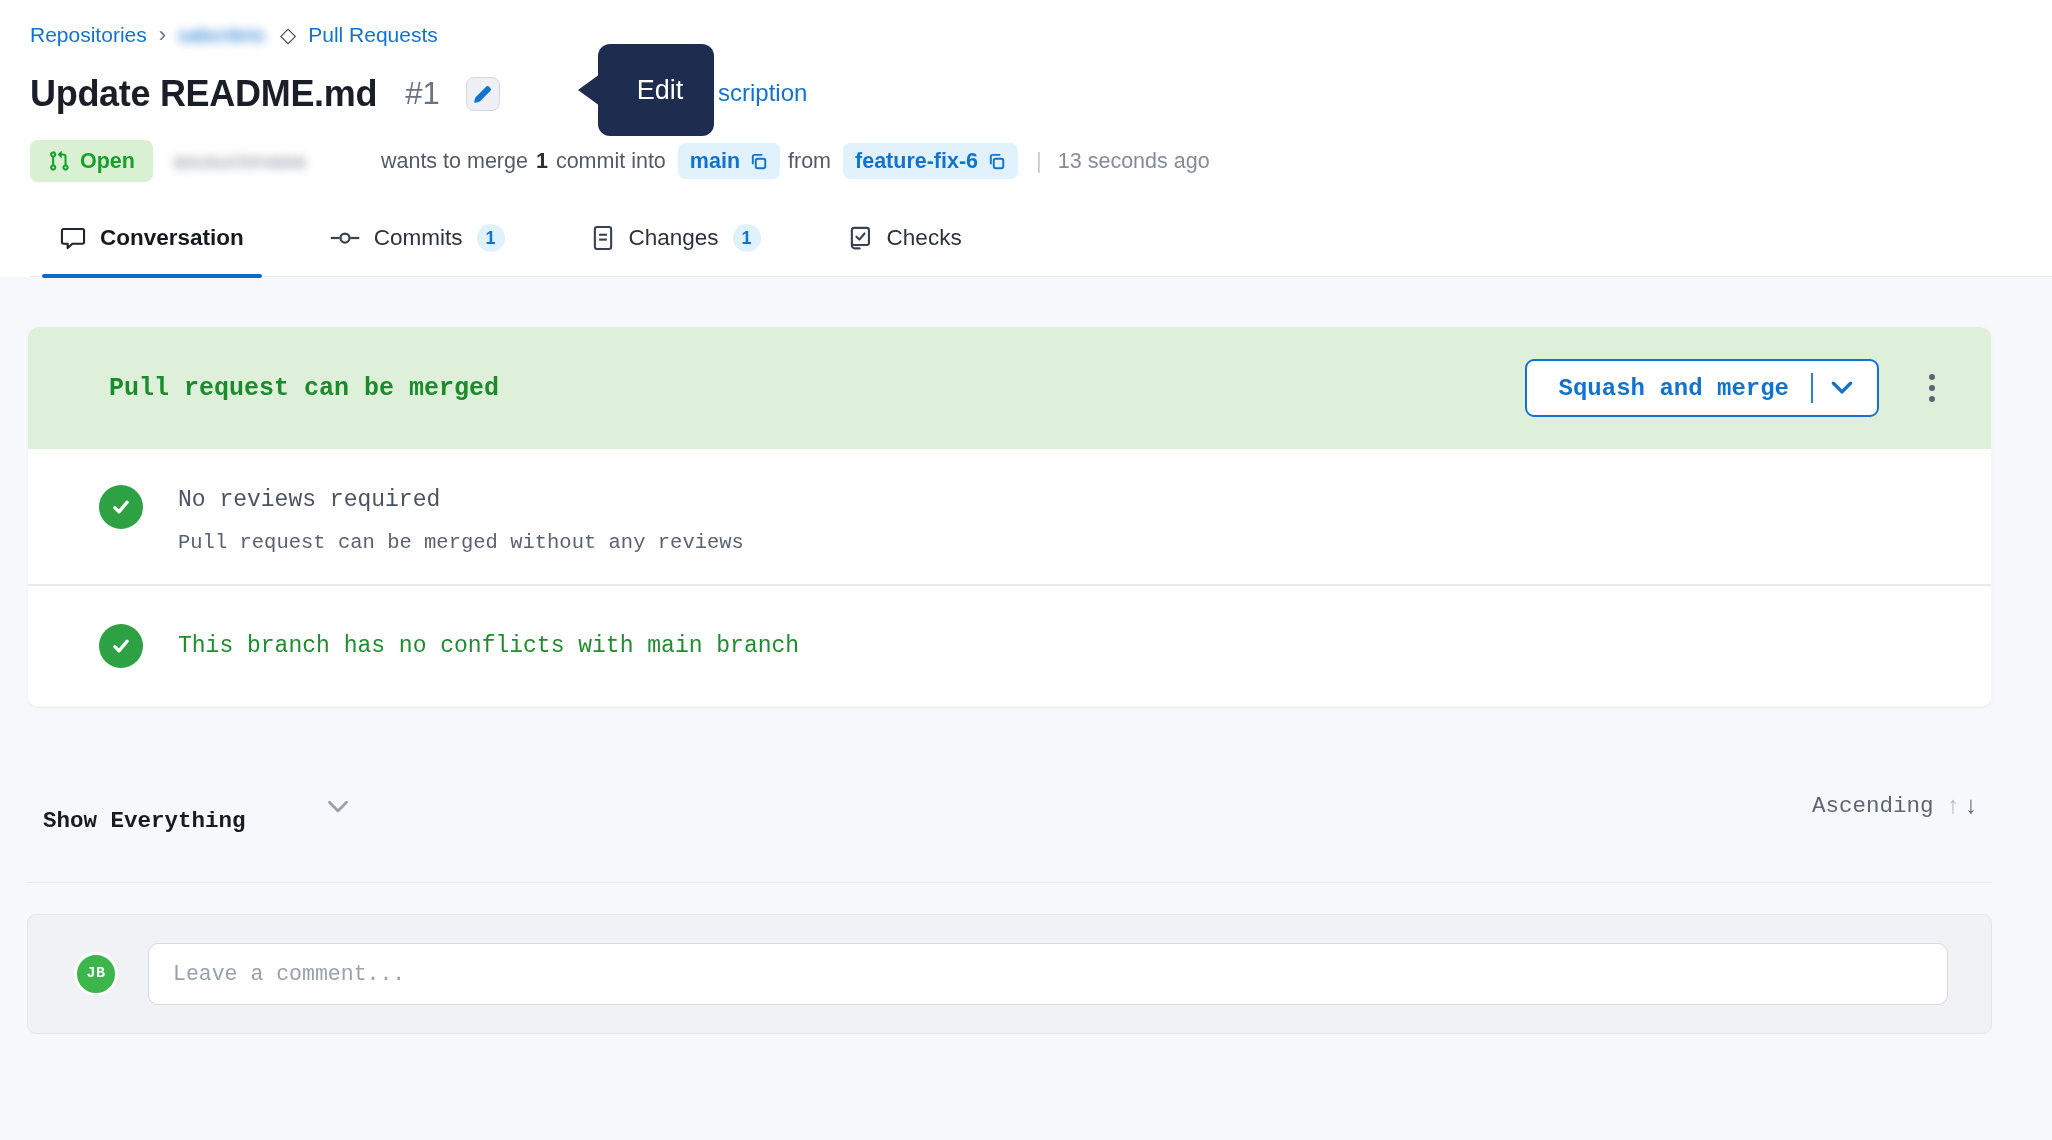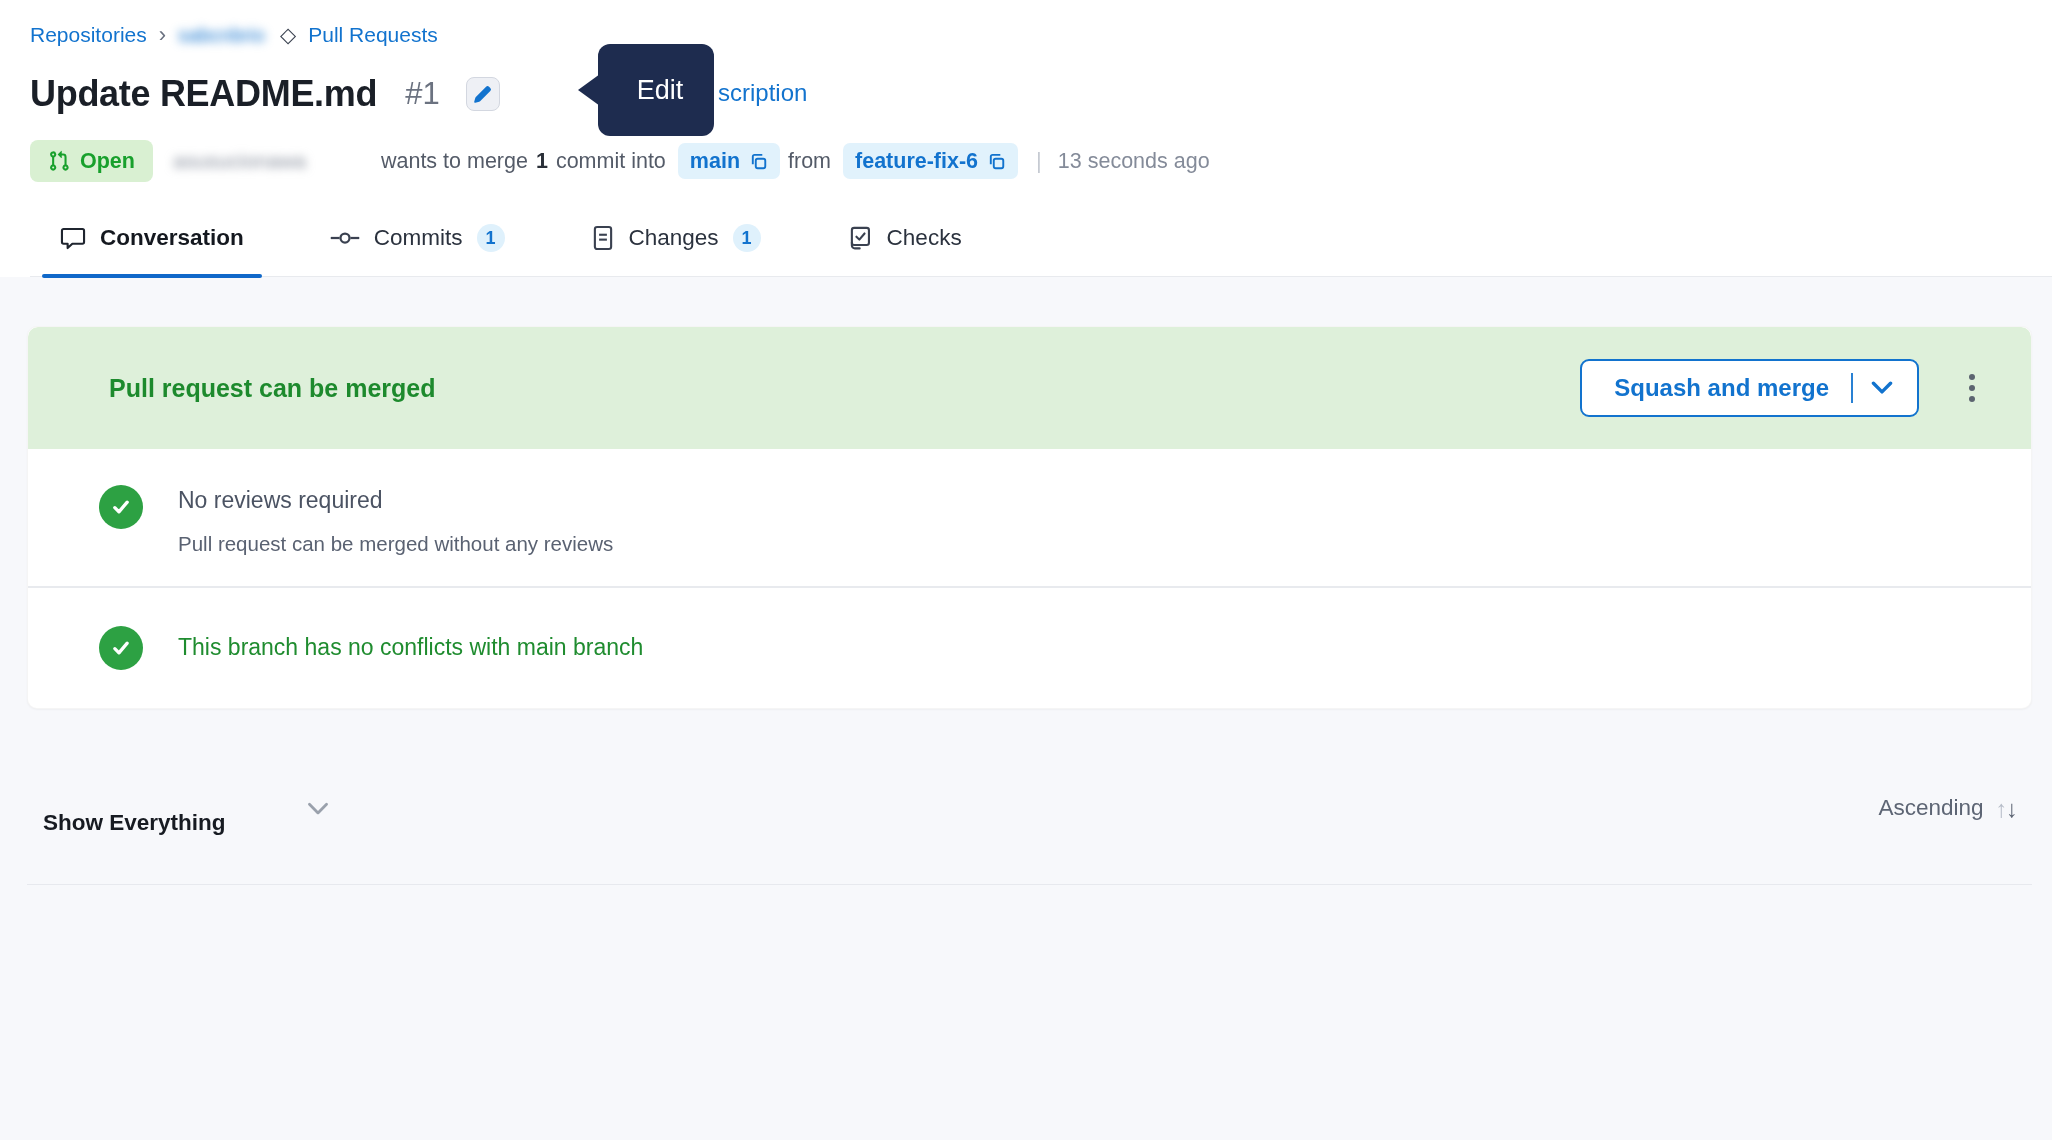--- a/index.html
+++ b/index.html
@@ -56,21 +56,21 @@
   .tab{position:relative; display:flex; align-items:center; gap:14px; padding:0 18px 24px 18px;
     font-size:22.5px; color:#2b323e; cursor:pointer;}
   .tab.active{font-weight:700; color:#14181f;}
   .tab-underline{position:absolute; left:0; right:0; bottom:-2px; height:4.5px; border-radius:3px;
     background:#1068c9;}
   .count-badge{width:28px; height:28px; border-radius:50%; background:var(--count-badge-bg);
     color:var(--accent); font-size:18px; font-weight:700; display:flex; align-items:center;
     justify-content:center;}
 
   
-  .content{flex:1; background:var(--page-bg); padding:49px 20px 0 27px;}
+  .content{flex:1; background:var(--page-bg); padding:49px 60px 0 27px;font-family:Liberation Mono, monospace;}
   .merge-card{background:#fff; border-radius:10px; border:1px solid rgba(0,0,0,0.04);
     box-shadow:0 1px 2px rgba(27,31,36,0.04); overflow:hidden;}
   .merge-banner{height:122px; background:var(--banner-bg); display:flex; align-items:center;
     justify-content:space-between; padding:0 50px 0 81px; border-radius:10px 10px 0 0;}
   .merge-banner h2{font-size:25px; font-weight:700; color:var(--banner-text);}
   .banner-actions{display:flex; align-items:center;}
   .squash-btn{display:flex; align-items:center; height:58px; padding:0 24px 0 32px;
     background:#fff; border:2px solid var(--accent); border-radius:9px; cursor:pointer;
     font-family:inherit;}
   .squash-btn .lbl{font-size:24px; font-weight:700; color:var(--accent);}
@@ -291,15 +291,19 @@
         <span class="lbl">Ascending</span>
         <span>
           <span class="arrow-up">↑</span>
           <span class="arrow-down">↓</span>
         </span>
       </div>
     </div>
 
     <hr class="timeline-divider">
 
+    <div class="comment-card">
+      <span class="avatar">JB</span>
+      <input class="comment-input" type="text" placeholder="Leave a comment..." style="">
+    </div>
 
   </div>
 </div>
 
 </body></html>

